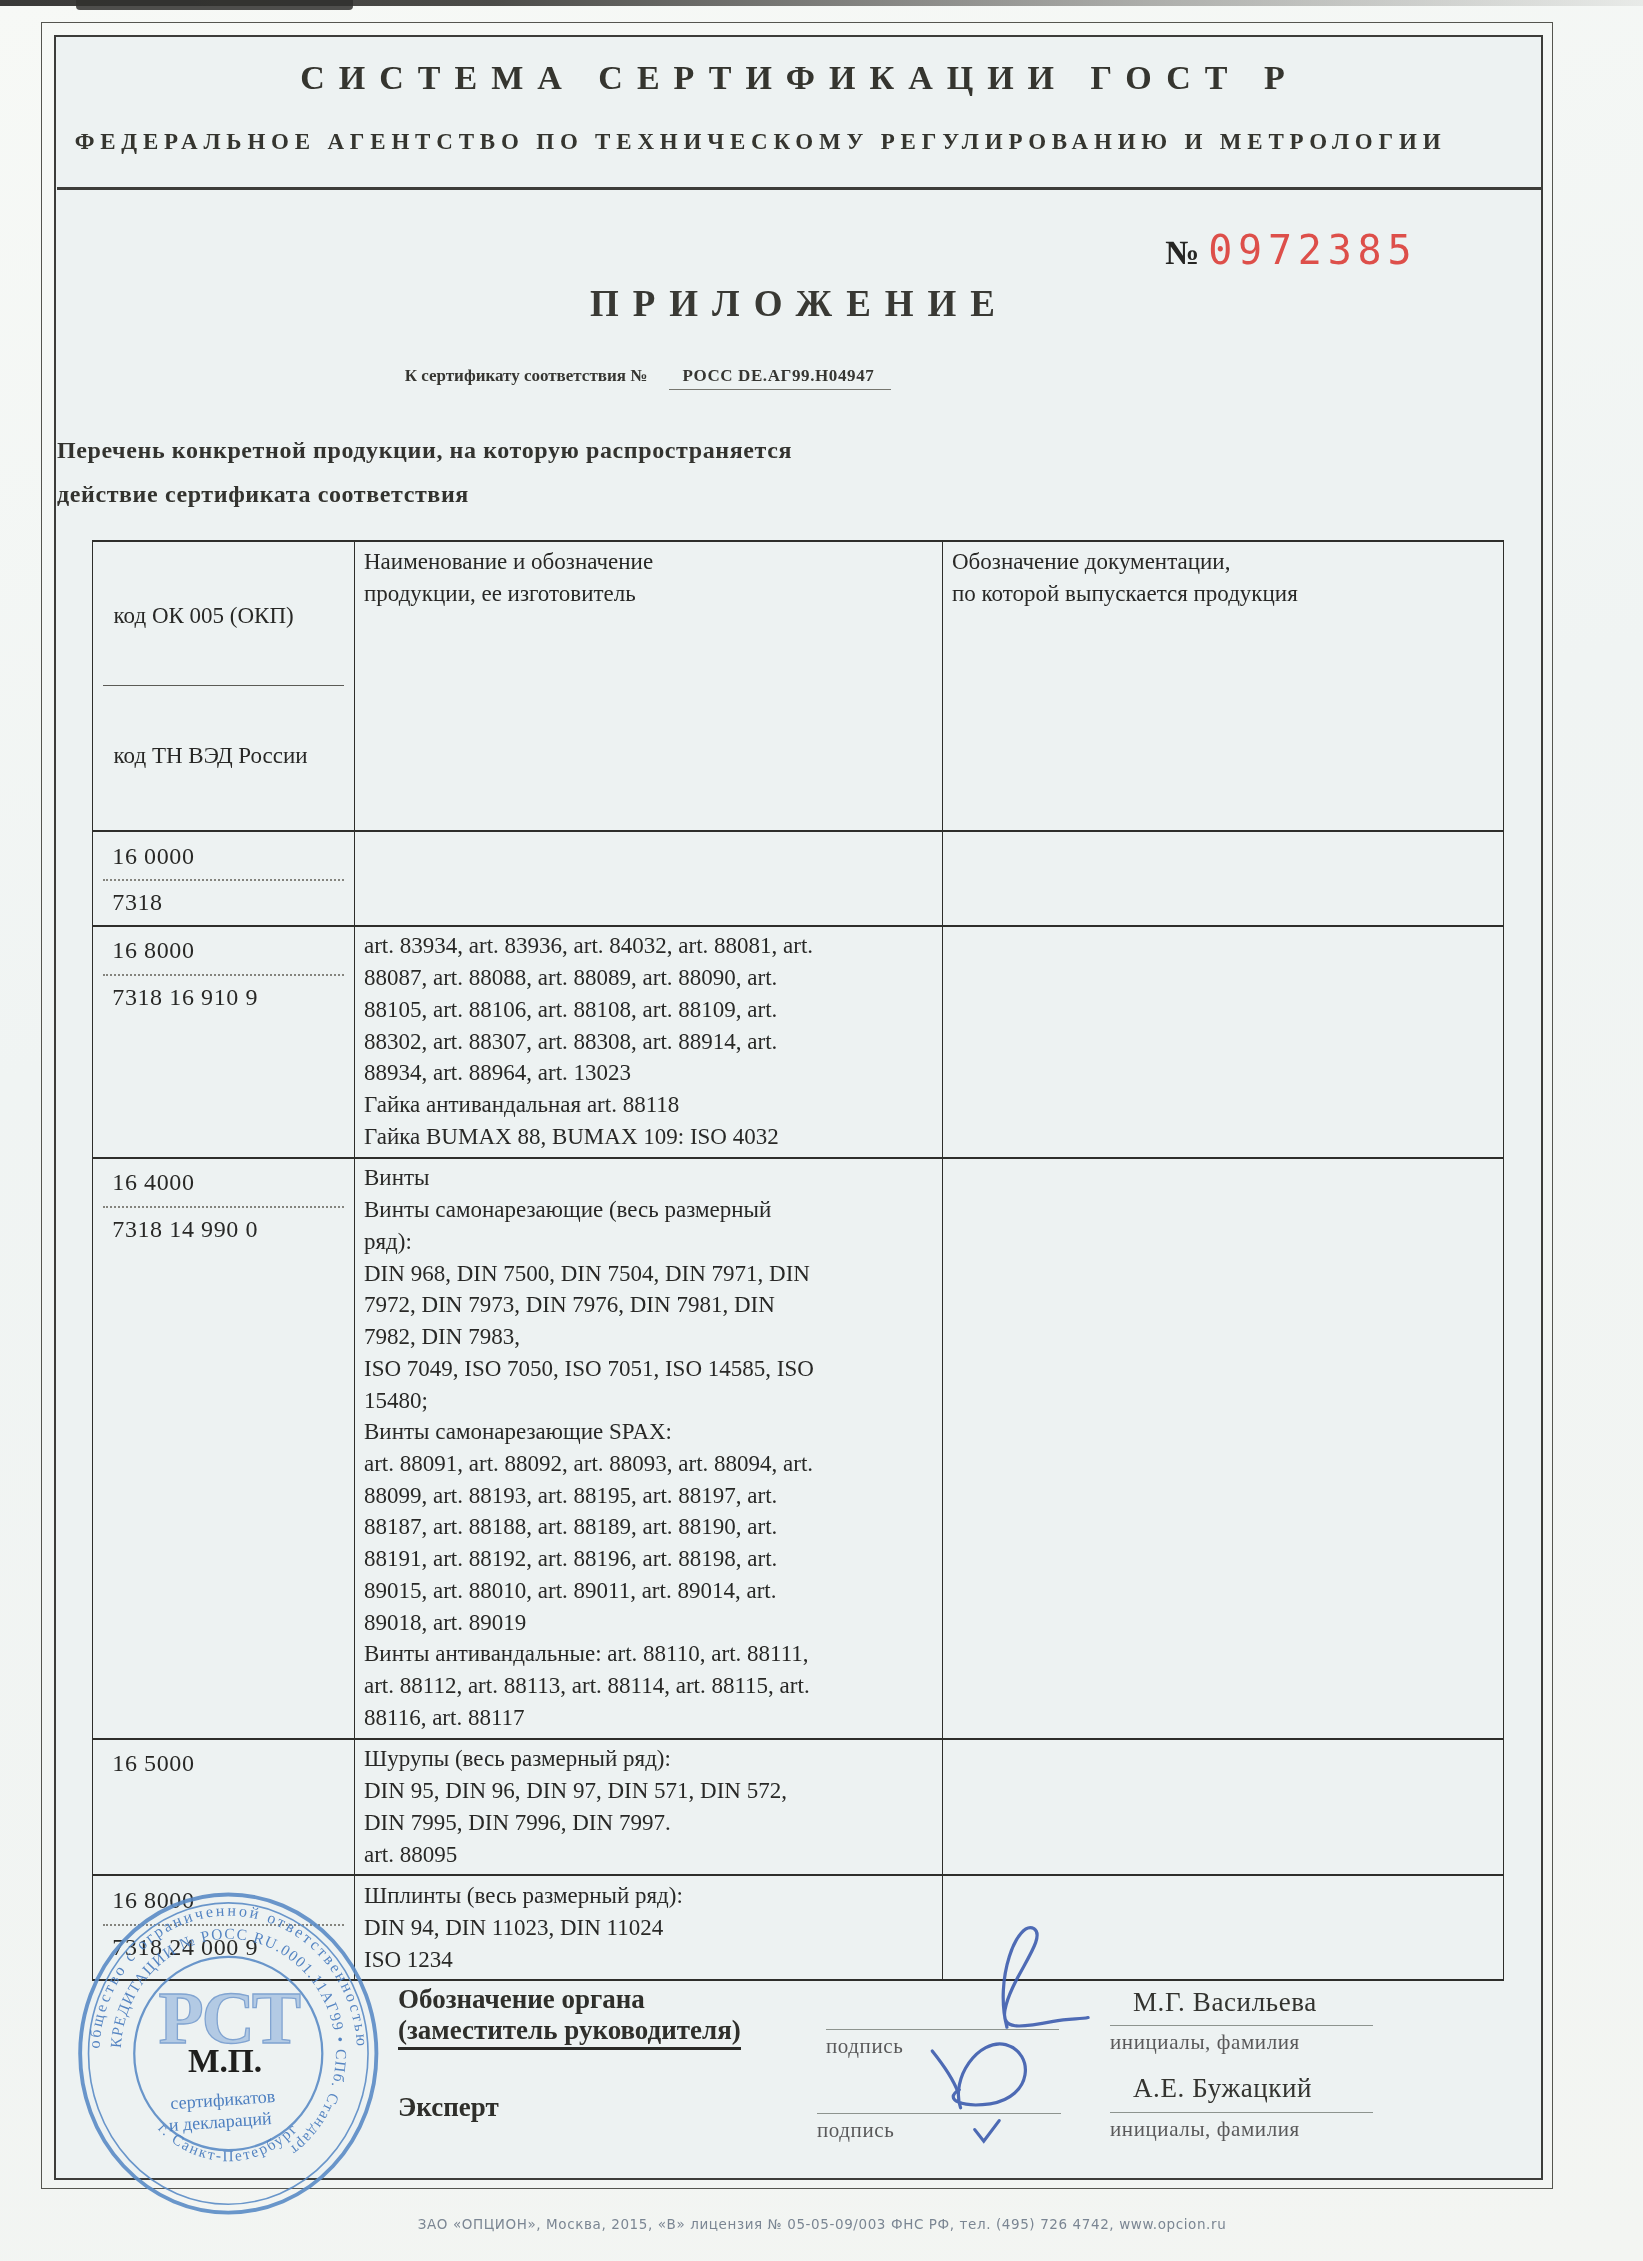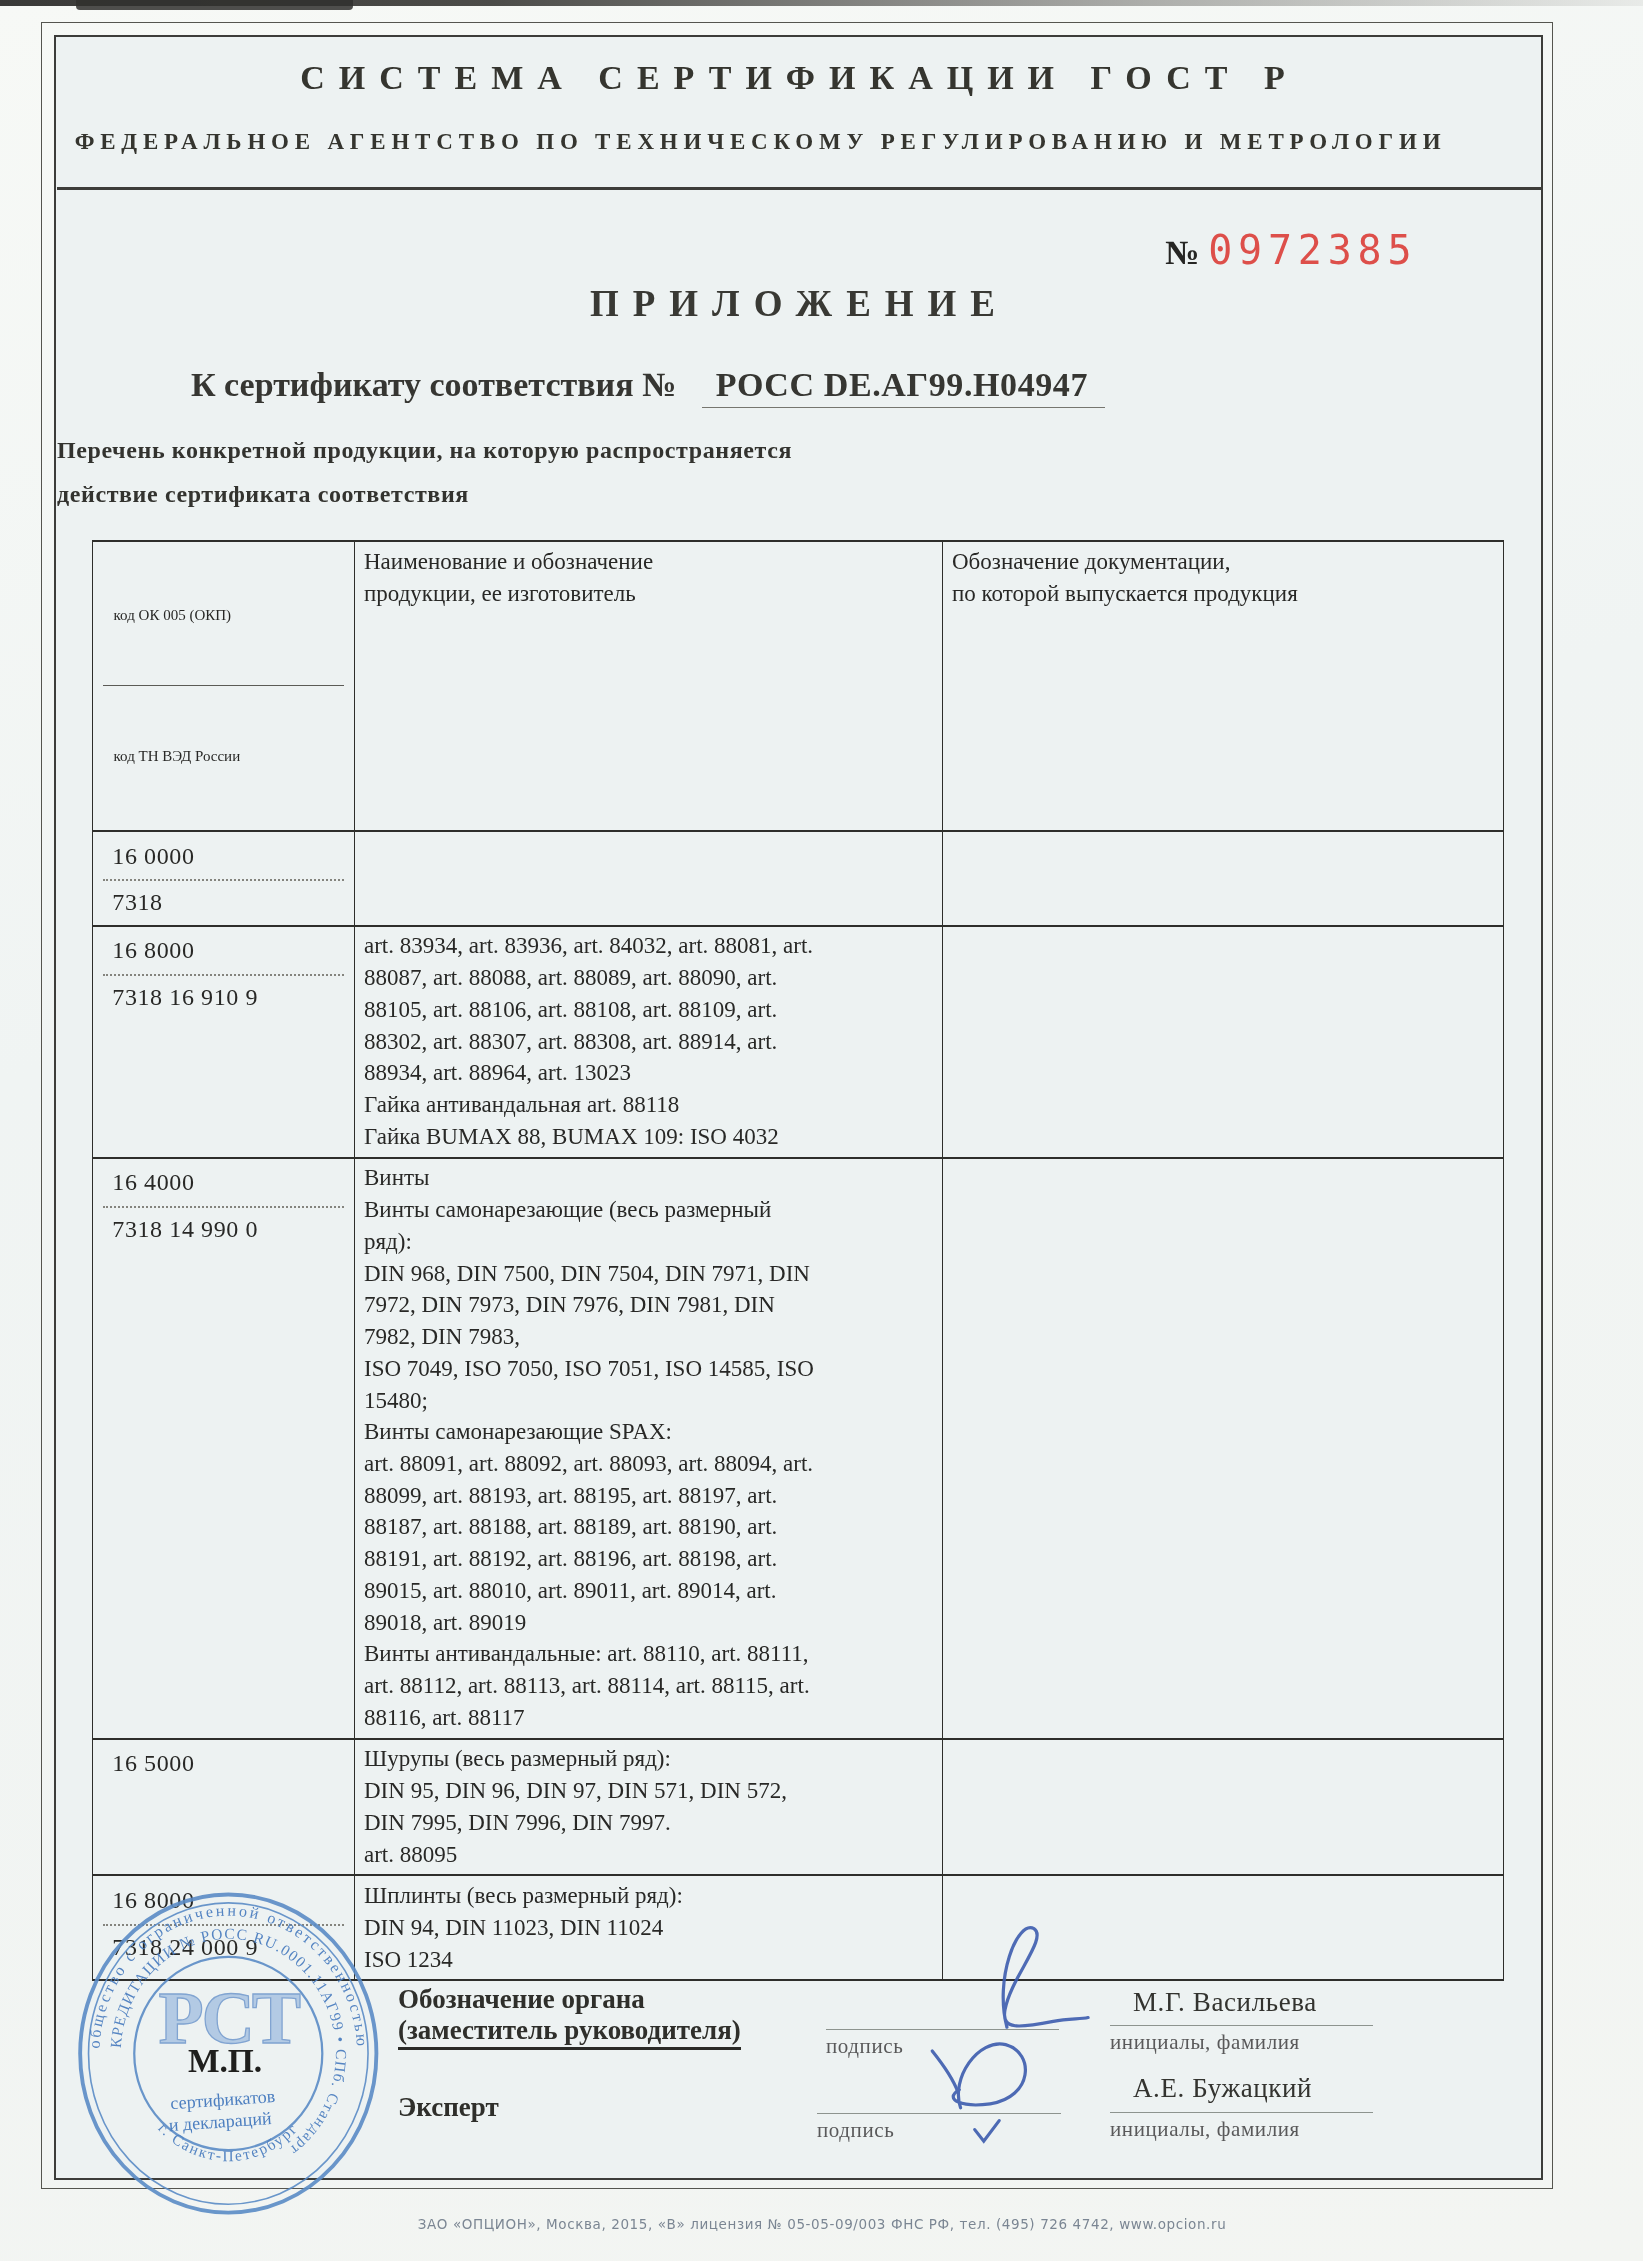--- a/index.html
+++ b/index.html
@@ -20,33 +20,33 @@
         font-size:23px;font-weight:700;letter-spacing:5.8px;color:#35352f;}
 
   .form-number{position:absolute;left:1165px;top:227px;white-space:nowrap;}
   .form-number .no{font-size:34px;font-weight:700;color:#262624;vertical-align:baseline;}
   .form-number .digits{font-family:"DejaVu Sans Mono","DejaVu Sans",monospace;
         font-size:40px;font-weight:400;color:#dd4f4a;letter-spacing:5.8px;margin-left:9px;}
 
   .appendix{position:absolute;left:57px;top:282px;width:1485px;text-align:center;
         font-size:37px;font-weight:700;letter-spacing:14px;color:#393934;}
 
-  .cert-line{position:absolute;left:57px;top:366px;width:1182px;text-align:center;font-size:34px;font-weight:700;color:#363632;}
+  .cert-line{position:absolute;left:57px;top:366px;width:1182px;text-align:center;font-size:17px;font-weight:700;color:#363632;}
   .cert-line .val{display:inline-block;margin-left:17px;padding:0 17px 2.6px 14px;border-bottom:1.9px solid #76766f;letter-spacing:0.6px;}
 
   .subtitle{position:absolute;left:57px;width:1469px;text-align:left;font-size:24px;font-weight:700;color:#33332f;letter-spacing:0.6px;}
   .subtitle.l1{top:437px;} .subtitle.l2{top:481px;}
 
   table.products{position:absolute;left:92px;top:540px;width:1410px;border-collapse:collapse;table-layout:fixed;
         font-size:23px;line-height:1.38;color:#282826;}
   table.products td,table.products th{border:1.9px solid #2e2e2b;vertical-align:top;padding:3.9px 9px;font-weight:400;text-align:left;}
   table.products tr{border-top:2.6px solid #2e2e2b;border-bottom:2.6px solid #2e2e2b;}
   th.hdr{white-space:pre-line;text-align:center;vertical-align:middle;height:157px;font-size:23px;}
   th.hdr-codes{padding:0;vertical-align:top;}
-  .hdr-codes .half{height:76px;display:flex;align-items:center;padding-left:11.6px;font-size:15px;}
+  .hdr-codes .half{height:76px;display:flex;align-items:center;padding-left:11.6px;font-size:23px;}
   .hdr-codes .hsep{border-top:1.3px solid #5b5b56;margin:0 1.3px;}
   td.c1{padding:2.6px 0 6.4px 0;}
   .okp,.tn{padding:3.9px 6.4px 1.3px 10.3px;font-size:24px;letter-spacing:0.6px;}
   .dotsep{border-top:2.6px dotted #84847e;margin:5.2px 1.3px 1.3px 1.3px;}
   td.c2{white-space:pre-line;padding:5.2px 10.3px 9px 11.6px;}
   td.c3{}
 
   .sig-label{position:absolute;font-size:27px;font-weight:700;color:#2f2f2b;}
   .sig-label .ul{display:inline-block;border-bottom:3.2px solid #2a2a27;padding-bottom:1.3px;}
   .sig-line{position:absolute;border-top:1.9px solid #8d948f;}

